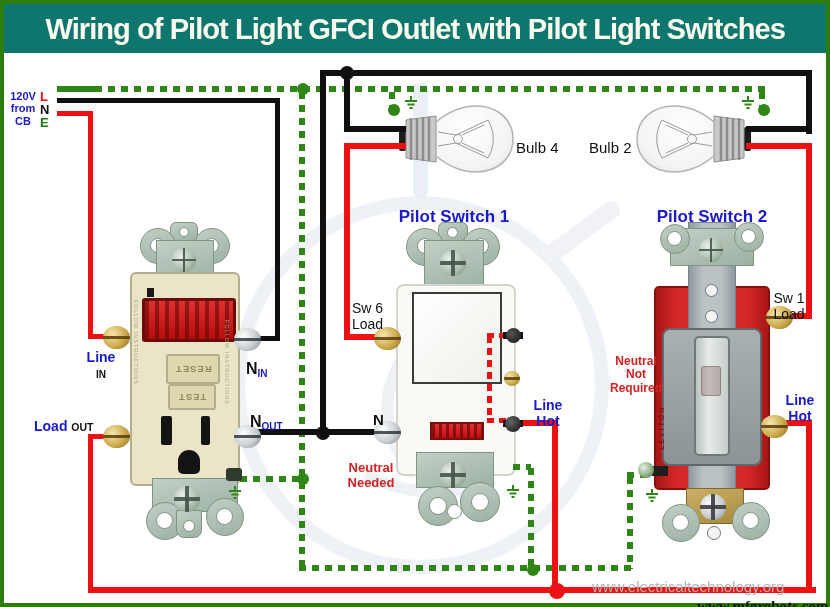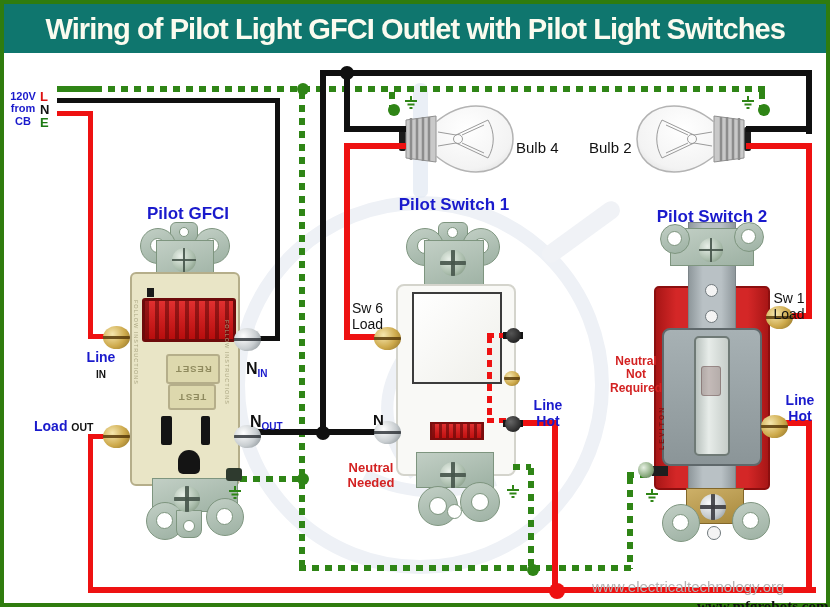--- a/index.html
+++ b/index.html
@@ -193,21 +193,20 @@
     <rect x="1" y="25" width="7" height="24" rx="2" fill="#1c1c1c"></rect>
     <path d="M8,18 L38,14 L38,60 L8,56 Z" fill="#c9c9c9" stroke="#909090"></path>
     <path d="M13,16 V58 M19,16 V58 M25,15 V59 M31,15 V59" stroke="#8d8d8d" stroke-width="2.5"></path>
     <path d="M38,20 C50,10 62,4 78,4 C100,4 115,18 115,37 C115,56 100,70 78,70 C62,70 50,64 38,54 Z" fill="url(#glassB)" stroke="#b3b3b3" stroke-width="1.5"></path>
     <path d="M40,30 L58,33 M40,44 L58,41 M58,33 L90,18 M58,41 L90,56 M64,33 L86,23 M64,41 L86,51 M90,18 C97,30 97,44 90,56" fill="none" stroke="#9a9a9a" stroke-width="1"></path>
     <circle cx="60" cy="37" r="4.5" fill="none" stroke="#9a9a9a"></circle>
   </svg>
   <div class="abs lbl" style="left:516px;top:130px;font-size:15px;color:#111;">Bulb 4</div>
   <div class="abs lbl" style="left:589px;top:130px;font-size:15px;color:#111;">Bulb 2</div>
 
-  <div class="abs lbl blue devtitle" style="left:130px;top:194px;width:116px;">Pilot GFCI</div>
 
   <div class="abs metal" style="left:170px;top:222px;width:26px;height:18px;border-radius:6px 6px 0 0;"></div>
   <div class="abs hole" style="left:179px;top:227px;width:8px;height:8px;"></div>
   <div class="abs metal" style="left:140px;top:228px;width:34px;height:34px;border-radius:50%;"></div>
   <div class="abs metal" style="left:194px;top:228px;width:34px;height:34px;border-radius:50%;"></div>
   <div class="abs hole" style="left:150px;top:238px;width:13px;height:13px;"></div>
   <div class="abs hole" style="left:204px;top:238px;width:13px;height:13px;"></div>
   <div class="abs metal" style="left:156px;top:240px;width:56px;height:42px;"></div>
   <div class="abs ph" style="left:172px;top:248px;width:24px;height:24px;"></div>
 
@@ -249,21 +248,21 @@
     <span class="blue">Load</span>
     <span class="blk" style="font-size:10.5px;">OUT</span>
   </div>
   <div class="abs lbl" style="left:246px;top:350px;font-size:16px;">
     <span class="blk">N</span><span class="blue sub">IN</span>
   </div>
   <div class="abs lbl" style="left:250px;top:403px;font-size:16px;">
     <span class="blk">N</span><span class="blue sub">OUT</span>
   </div>
 
-  <div class="abs lbl blue devtitle" style="left:396px;top:185px;width:116px;">Pilot Switch 1</div>
+  <div class="abs lbl blue devtitle" style="left:396px;top:197px;width:116px;">Pilot Switch 1</div>
 
   <div class="abs metal" style="left:438px;top:222px;width:28px;height:18px;border-radius:6px 6px 0 0;"></div>
   <div class="abs hole" style="left:447px;top:227px;width:9px;height:9px;"></div>
   <div class="abs metal" style="left:406px;top:228px;width:36px;height:36px;border-radius:50%;"></div>
   <div class="abs metal" style="left:462px;top:228px;width:36px;height:36px;border-radius:50%;"></div>
   <div class="abs hole" style="left:417px;top:238px;width:14px;height:14px;"></div>
   <div class="abs hole" style="left:473px;top:238px;width:14px;height:14px;"></div>
   <div class="abs metal" style="left:424px;top:240px;width:58px;height:48px;"></div>
   <div class="abs ph" style="left:440px;top:250px;width:26px;height:26px;"></div>
 

